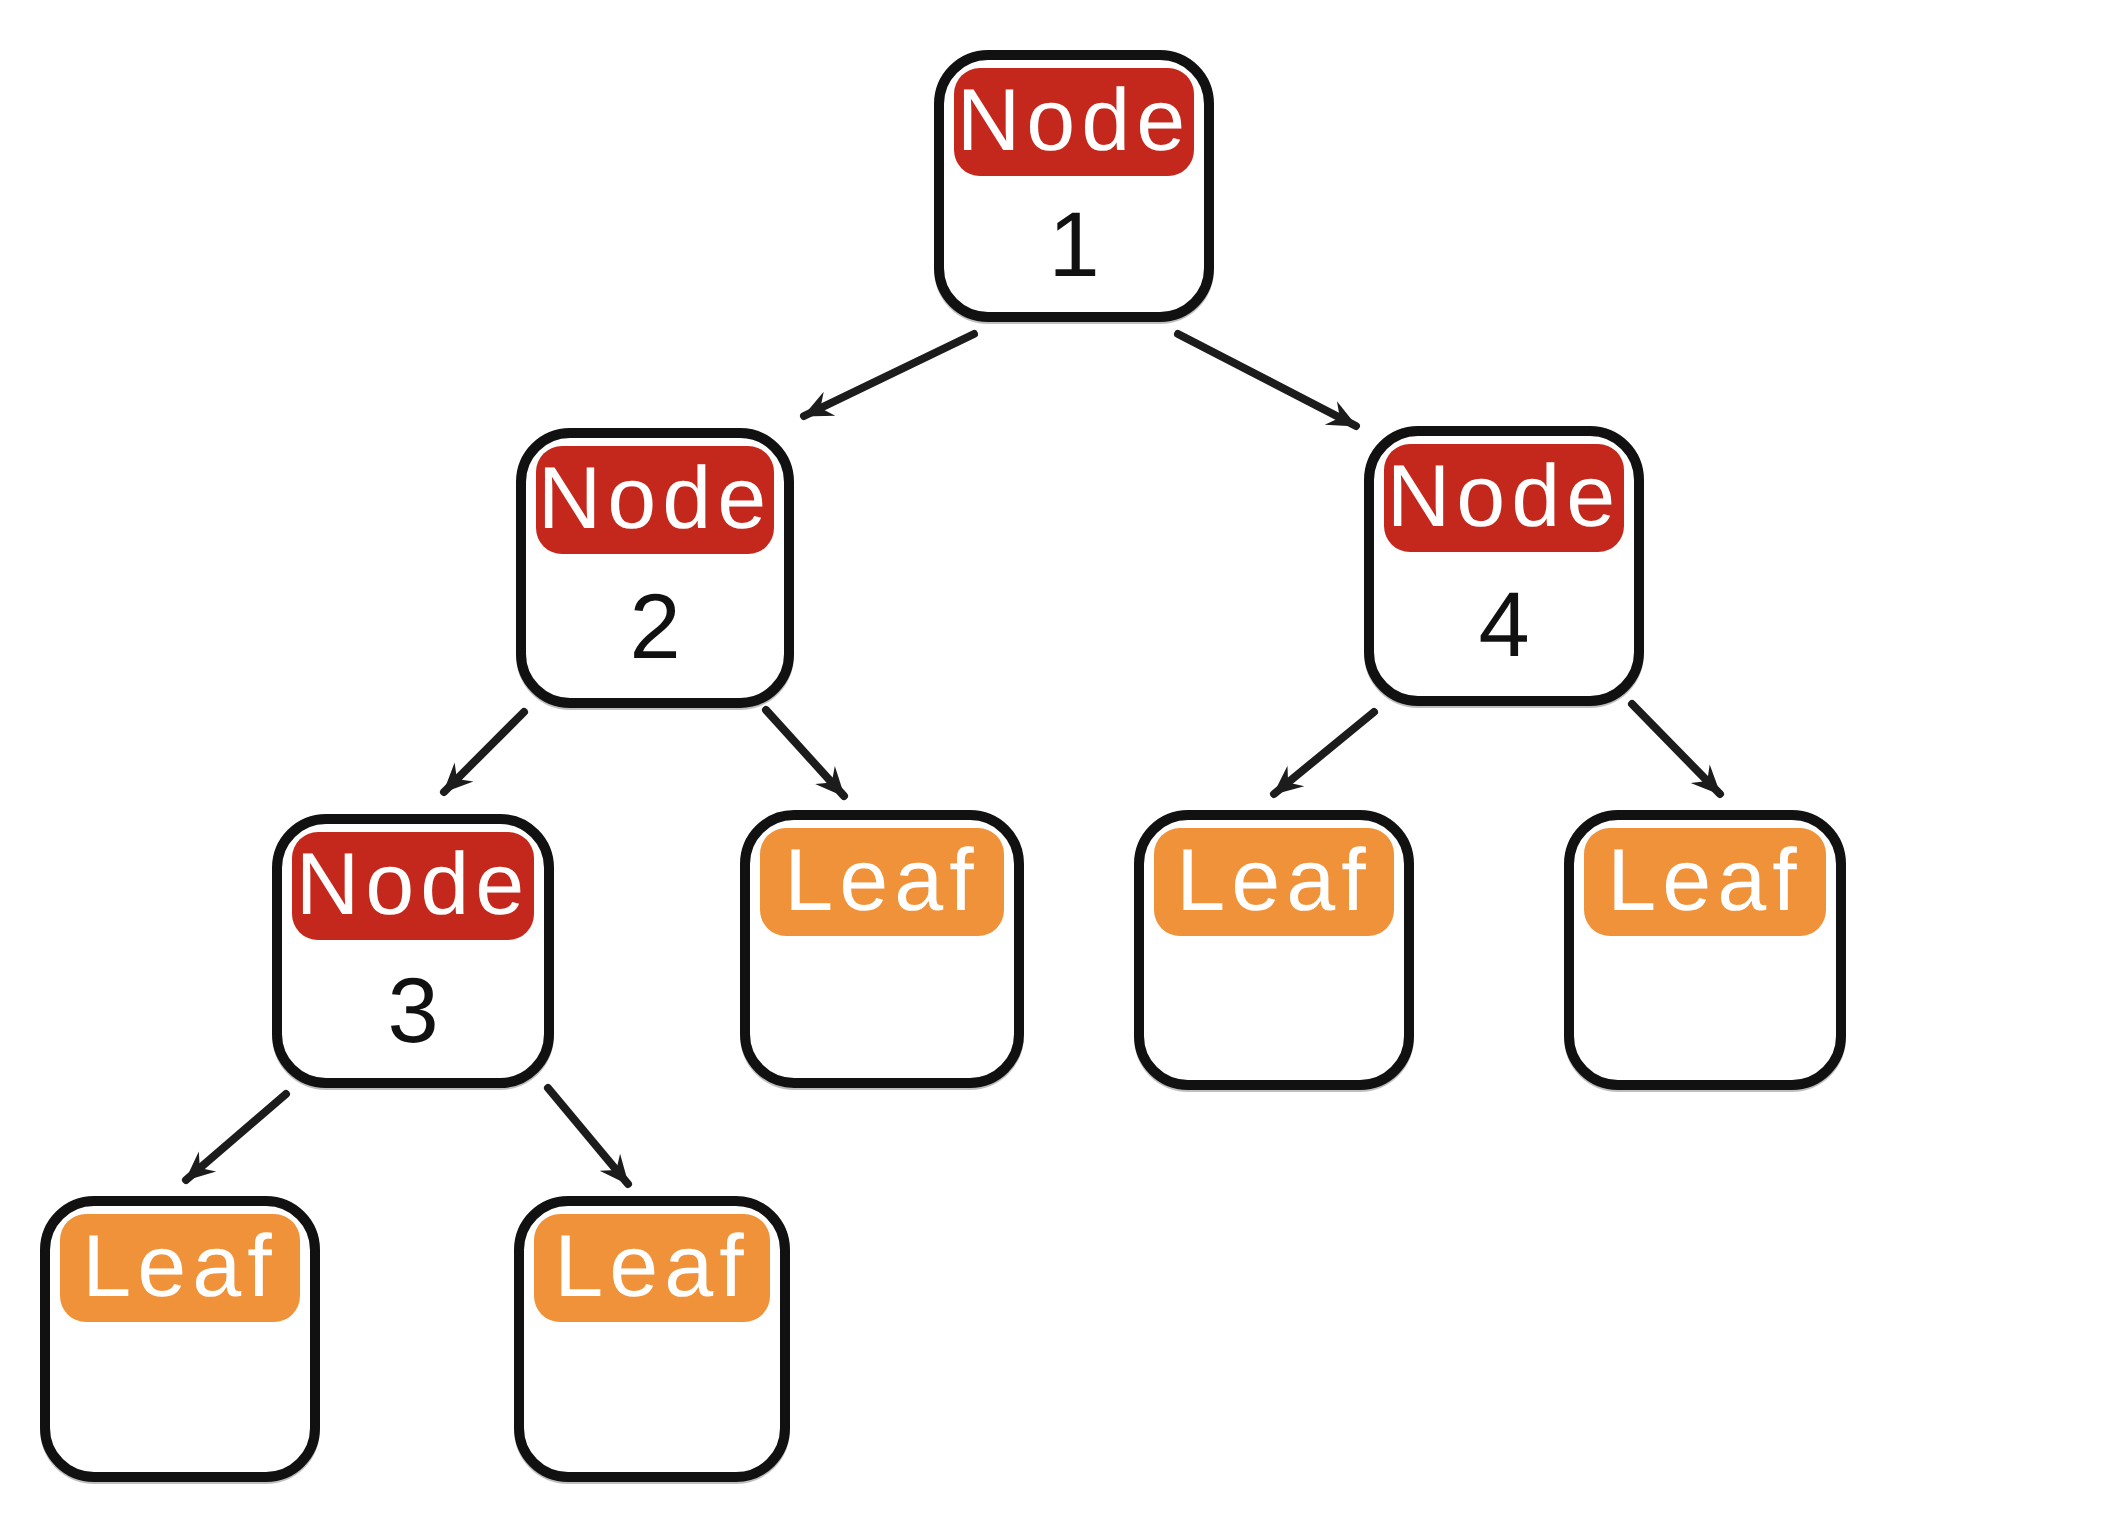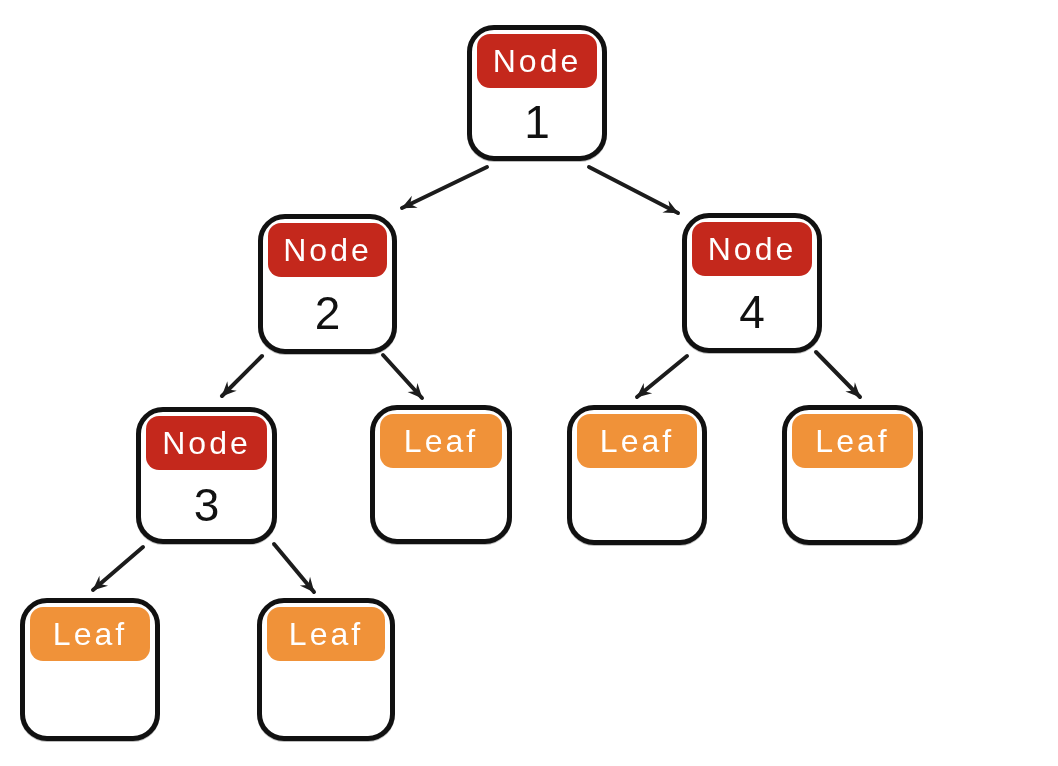--- a/index.html
+++ b/index.html
@@ -34,21 +34,21 @@
     box-shadow: 0 1px 0 rgba(0,0,0,0.25);
   }
   .hdr {
     margin: 4px 5px 0 5px;
     height: 54px;
     border-radius: 13px;
     display: flex;
     align-items: center;
     justify-content: center;
     color: #ffffff;
-    font-size: 32px;
+    font-size: 44px;
     letter-spacing: 3px;
     font-weight: 400;
     line-height: 1;
   }
   .val {
     flex: 1;
     display: flex;
     align-items: center;
     justify-content: center;
     color: #111111;

